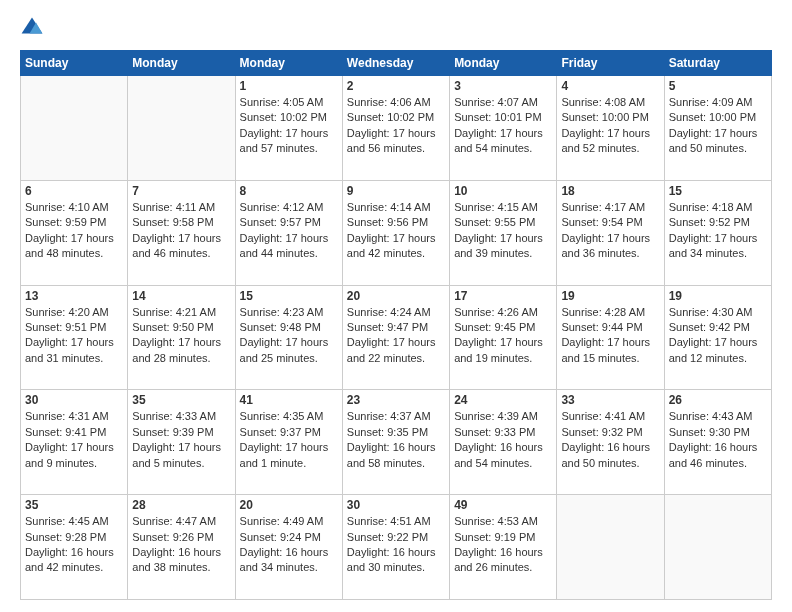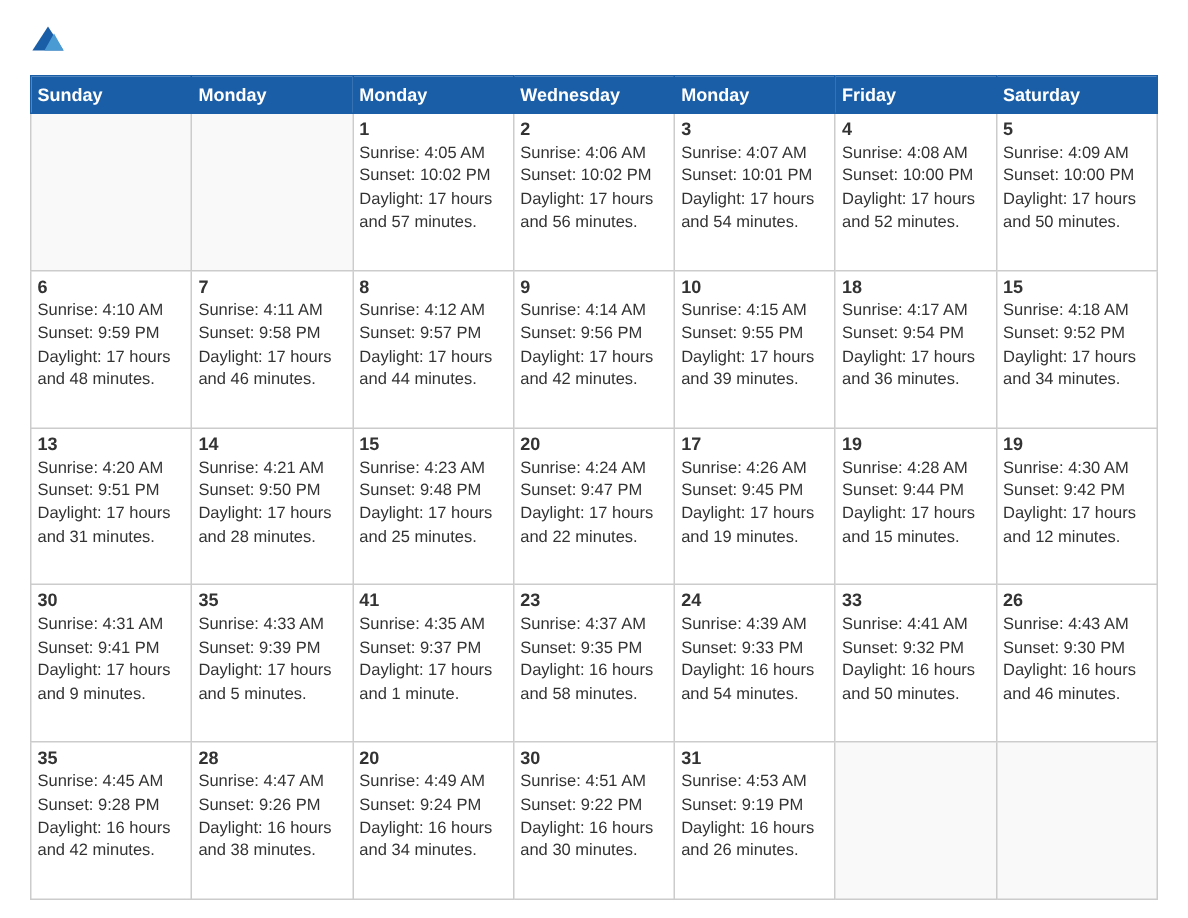--- a/index.html
+++ b/index.html
@@ -253,21 +253,21 @@
           </td>
           <td>
             <span class="day-num">20</span>
             <div class="day-info">Sunrise: 4:49 AM<br>Sunset: 9:24 PM<br>Daylight: 16 hours and 34 minutes.</div>
           </td>
           <td>
             <span class="day-num">30</span>
             <div class="day-info">Sunrise: 4:51 AM<br>Sunset: 9:22 PM<br>Daylight: 16 hours and 30 minutes.</div>
           </td>
           <td>
-            <span class="day-num">31</span>
+            <span class="day-num">49</span>
             <div class="day-info">Sunrise: 4:53 AM<br>Sunset: 9:19 PM<br>Daylight: 16 hours and 26 minutes.</div>
           </td>
           <td class="empty"></td>
           <td class="empty"></td>
         </tr>
       </tbody>
   </table>
 </div>
 
 </body></html>

